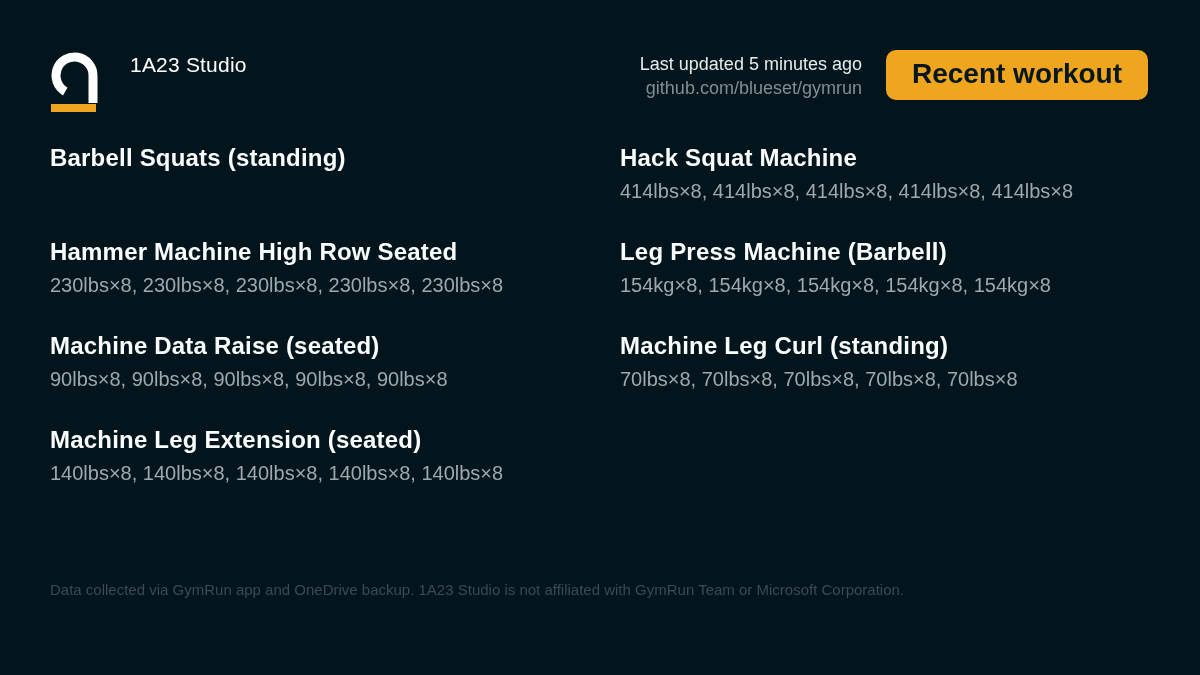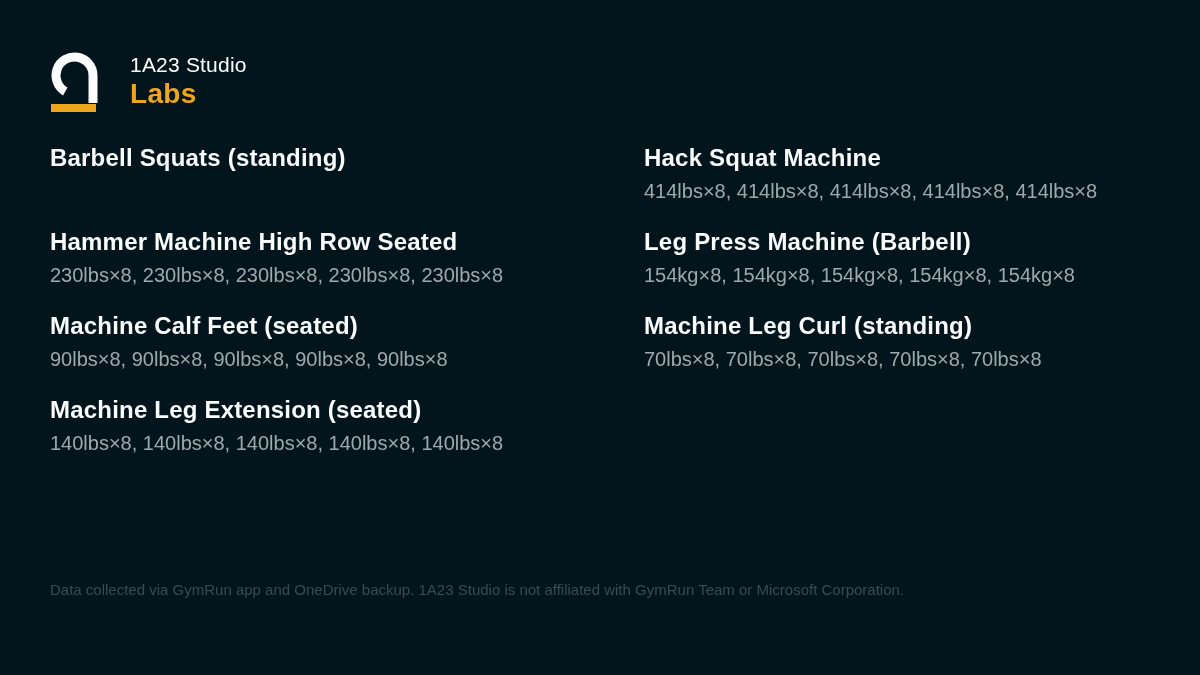--- a/index.html
+++ b/index.html
@@ -32,21 +32,20 @@
     padding:9px 26px 11px 26px;
     line-height:30px;
     cursor:pointer;
   }
   
   .grid{
     position:absolute;top:144px;left:50px;right:50px;
     display:grid;
     grid-template-columns:570px 1fr;
     row-gap:34px;
-    gap:24px;
   }
   .entry{min-height:60px;}
   .entry-name{color:#fbfdfd;font-size:24px;font-weight:700;line-height:28px;margin:0 0 7px 0;letter-spacing:.2px;}
   .entry-sets{color:#9ea8ad;font-size:20px;font-weight:400;line-height:24px;margin:0;}
   
   .footer{
     position:absolute;left:50px;top:580px;
     color:#3a4a52;font-size:15px;line-height:20px;
   }
 </style>
@@ -58,44 +57,50 @@
   <header class="header">
     <div class="brand">
       <div class="brand-mark">
         <svg width="52" height="62" viewBox="0 0 52 62" aria-hidden="true">
           <path d="M43 53 L43 25.5 A18.5 18.5 0 1 0 15.25 41.5" fill="none" stroke="#ffffff" stroke-width="9" stroke-linecap="butt"></path>
           <rect x="1" y="54" width="45" height="8" fill="#f0a51e"></rect>
         </svg>
       </div>
       <div class="brand-text">
         <span class="brand-name">1A23 Studio</span>
-        <span class="brand-sub">Labs</span>
       </div>
     </div>
 
+    <div class="header-right">
+      <div class="updated">
+        <span class="updated-line">Last updated 5 minutes ago</span>
+        <span class="repo-line">github.com/blueset/gymrun</span>
+      </div>
+      <button class="cta">Recent workout</button>
+    </div>
   </header>
 
   <main class="grid">
     <div class="entry">
       <h2 class="entry-name">Barbell Squats (standing)</h2>
     </div>
     <div class="entry">
       <h2 class="entry-name">Hack Squat Machine</h2>
       <p class="entry-sets">414lbs×8, 414lbs×8, 414lbs×8, 414lbs×8, 414lbs×8</p>
     </div>
     <div class="entry">
       <h2 class="entry-name">Hammer Machine High Row Seated</h2>
       <p class="entry-sets">230lbs×8, 230lbs×8, 230lbs×8, 230lbs×8, 230lbs×8</p>
     </div>
     <div class="entry">
       <h2 class="entry-name">Leg Press Machine (Barbell)</h2>
       <p class="entry-sets">154kg×8, 154kg×8, 154kg×8, 154kg×8, 154kg×8</p>
     </div>
     <div class="entry">
-      <h2 class="entry-name">Machine Calf Feet (seated)</h2>
+      <h2 class="entry-name">Machine Data Raise (seated)</h2>
       <p class="entry-sets">90lbs×8, 90lbs×8, 90lbs×8, 90lbs×8, 90lbs×8</p>
     </div>
     <div class="entry">
       <h2 class="entry-name">Machine Leg Curl (standing)</h2>
       <p class="entry-sets">70lbs×8, 70lbs×8, 70lbs×8, 70lbs×8, 70lbs×8</p>
     </div>
     <div class="entry">
       <h2 class="entry-name">Machine Leg Extension (seated)</h2>
       <p class="entry-sets">140lbs×8, 140lbs×8, 140lbs×8, 140lbs×8, 140lbs×8</p>
     </div>

